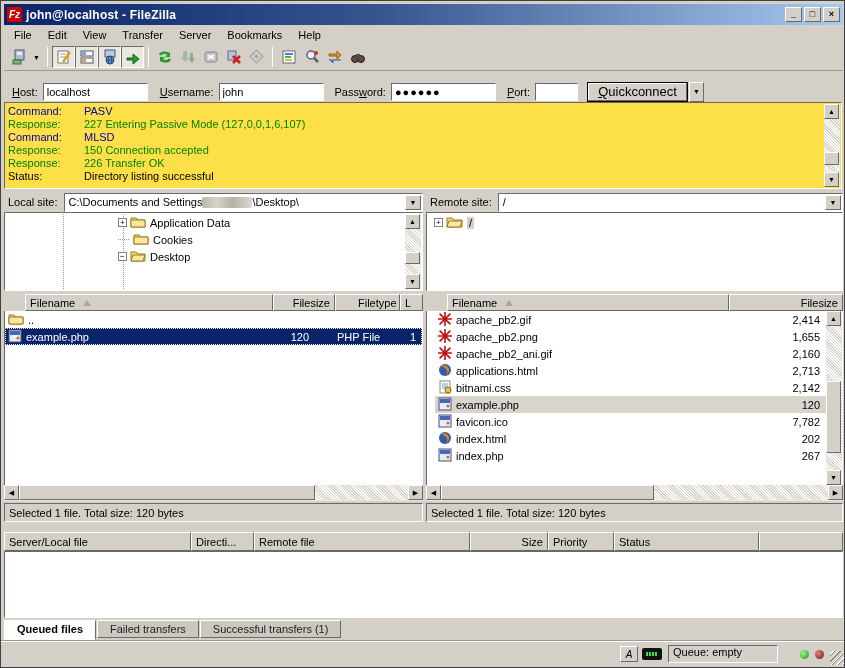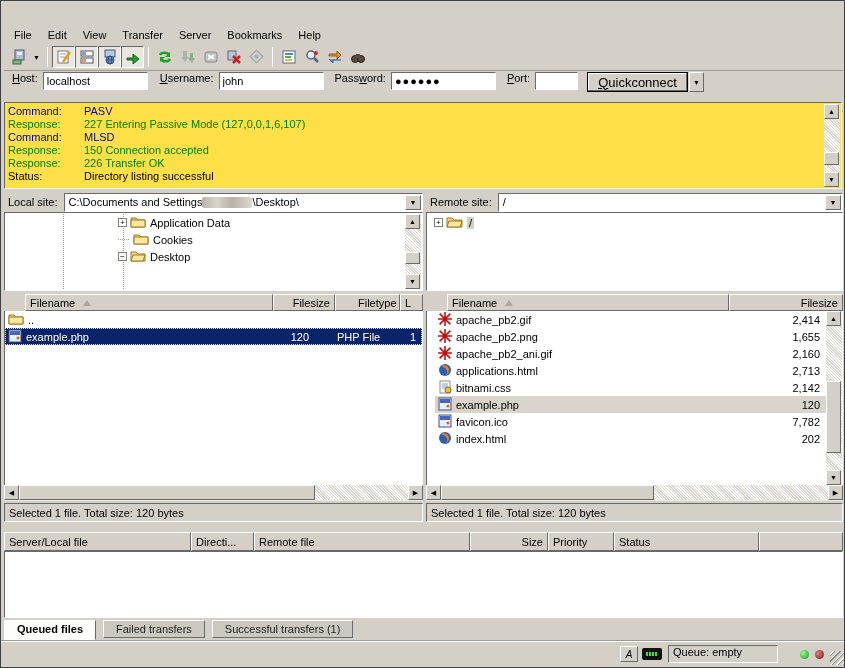--- a/index.html
+++ b/index.html
@@ -36,21 +36,21 @@
   .tb-sep { width:1px; height:20px; background:#808080; border-right:1px solid #fff; margin:0 4px; }
   .tb-btn { width:23px; height:22px; display:flex; align-items:center; justify-content:center;
     border:1px solid transparent; }
   .tb-btn.pressed { border-color:#696969 #ffffff #ffffff #696969; background:#e9e7e0; }
   .tb-btn svg { display:block; }
   .tb-caret { width:13px; height:22px; display:flex; align-items:center; justify-content:center;
     font-size:7px; }
 
   
   #quickconnect { position:absolute; left:3px; top:71px; width:839px; height:40px;
-    display:flex; border-bottom:1px solid #9d9a92; padding-left:8px; }
+    display:flex; align-items:center; border-bottom:1px solid #9d9a92; padding-left:8px; }
   #quickconnect label { margin-right:5px; }
   .accel { text-decoration:underline; }
   .qc-input { height:18px; font-family:"Liberation Sans", sans-serif; font-size:11px;
     padding:1px 3px; outline:none; }
   #host-input { width:105px; margin-right:12px; }
   #username-input { width:105px; margin-right:11px; }
   #password-input { width:105px; margin-right:11px; letter-spacing:1px; }
   #port-input { width:43px; margin-right:9px; }
   #quickconnect-button { height:20px; padding:0 10px; background:#d4d0c8;
     font-family:"Liberation Sans", sans-serif; font-size:13px;
@@ -151,21 +151,21 @@
   #local-status { left:3px; width:419px; }
   #remote-status { left:425px; width:417px; }
 
   
   #queue-header { position:absolute; left:3px; top:531px; width:839px; height:19px; display:flex; background:#d4d0c8; }
   #queue-header .hcell { height:19px; }
   #queue-body { position:absolute; left:3px; top:550px; width:839px; height:67px; background:#fff;
     border:1px solid; border-color:#696969 #fff #fff #696969; }
   #queue-tabs { position:absolute; left:3px; top:619px; height:20px; display:flex; align-items:flex-start; }
   .tab { height:18px; padding:2px 12px 0 12px; background:#ccc8c0;
-    border:1px solid; border-color:#ffffff #696969 #696969 #ffffff; margin-right:7px; color:#222; }
+    border:1px solid; border-color:#ffffff #696969 #696969 #ffffff; margin-right:1px; color:#222; }
   .tab.active { background:#fdfdfb; font-weight:bold; height:20px; color:#000;
     border-bottom-color:#fdfdfb; }
 
   
   #statusbar { position:absolute; left:0; bottom:0; width:845px; height:27px;
     border-top:1px solid #9d9a92; box-shadow:inset 0 1px 0 #fff;
     display:flex; align-items:center; justify-content:flex-end; padding-right:2px; }
   #type-indicator { width:18px; height:16px; background:#d4d0c8; margin-right:4px;
     display:flex; align-items:center; justify-content:center; font-size:10px; font-style:italic; }
   #speed-indicator { width:20px; height:12px; background:#111; margin-right:6px; border-radius:2px;
@@ -178,20 +178,27 @@
   #led-green { background:radial-gradient(circle at 35% 35%,#8dff8d,#1e8f1e); }
   #led-red { background:radial-gradient(circle at 35% 35%,#e08080,#7a1515); }
   #resize-grip { width:14px; height:14px; align-self:flex-end; margin-bottom:2px;
     background-image:repeating-linear-gradient(135deg,transparent 0 2px,#fff 2px 3px,#8a867e 3px 4px); }
 </style>
 </head>
 <body>
 
 <div id="window">
 
+  <div id="titlebar">
+    <div id="fz-icon">Fz</div>
+    <div id="title-text">john@localhost - FileZilla</div>
+    <div class="winbtn raised">_</div>
+    <div class="winbtn raised">□</div>
+    <div class="winbtn raised">×</div>
+  </div>
 
   <div id="menubar">
     <span class="menu-item">File</span>
     <span class="menu-item">Edit</span>
     <span class="menu-item">View</span>
     <span class="menu-item">Transfer</span>
     <span class="menu-item">Server</span>
     <span class="menu-item">Bookmarks</span>
     <span class="menu-item">Help</span>
   </div>
@@ -594,20 +601,31 @@
         <div class="frow">
           <span class="name col-name">
               <span class="ficon"><svg width="14" height="14">
                   <circle cx="7" cy="7" r="6" fill="#2d5fae"></circle>
                   <path d="M3 3c3-2 8 0 8 4 0 3-2 5-4 5 4-1 3-7-4-9z" fill="#e88418"></path>
                 </svg></span>
               <span class="fname-text">index.html</span>
             </span>
           <span class="num col-size">202</span>
         </div>
+        <div class="frow">
+          <span class="name col-name">
+              <span class="ficon"><svg width="14" height="14">
+                  <rect x="1" y="1" width="12" height="12" fill="#e8eef8" stroke="#44507a"></rect>
+                  <rect x="2" y="2" width="10" height="4" fill="#4a66b8"></rect>
+                  <circle cx="10" cy="9" r="1.6" fill="#d07020"></circle>
+                </svg></span>
+              <span class="fname-text">index.php</span>
+            </span>
+          <span class="num col-size">267</span>
+        </div>
       </div>
       <div class="list-vscroll sb-v">
         <div class="sb-btn">▲</div>
         <div class="sb-track">
             <div class="sb-thumb" style="top:38%;height:50%;"></div>
           </div>
         <div class="sb-btn">▼</div>
       </div>
     </div>
     <div class="sb-h pane-hscroll">

